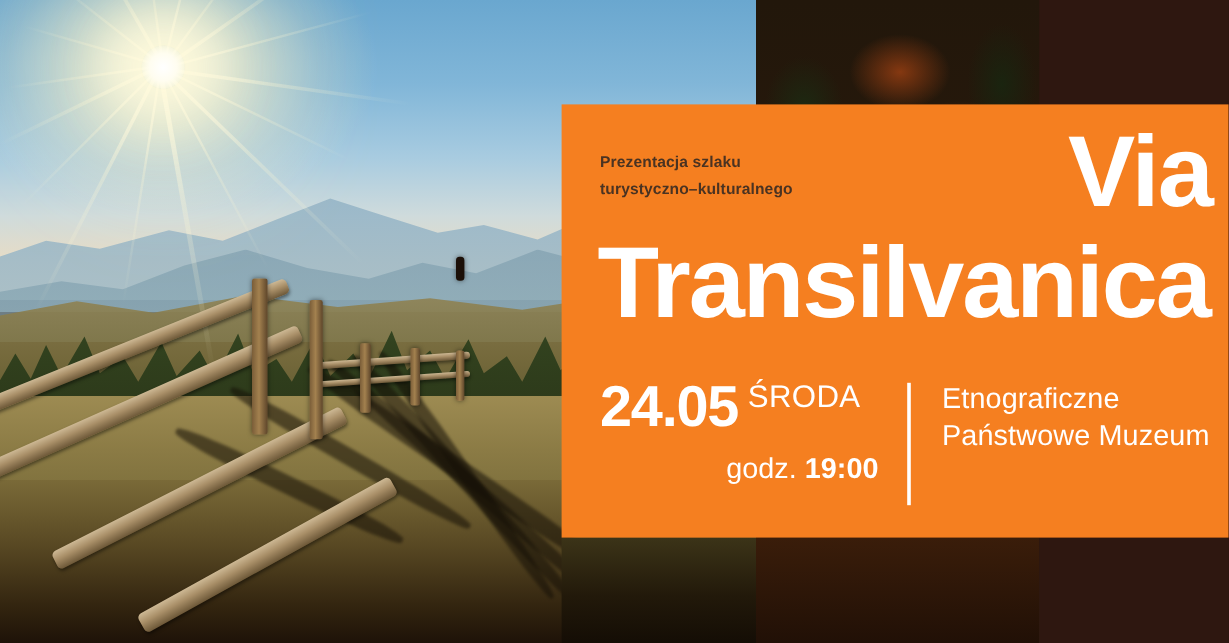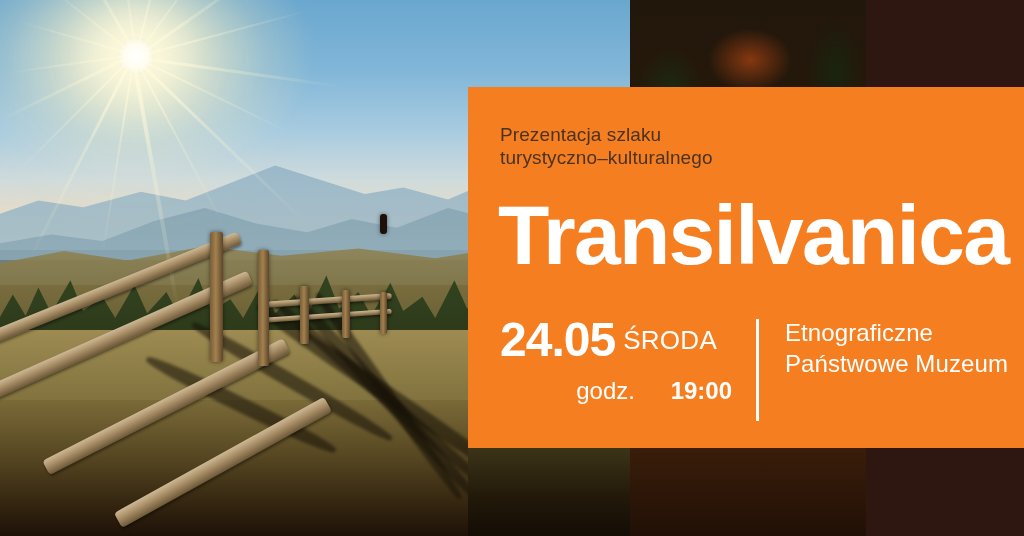--- a/index.html
+++ b/index.html
@@ -116,49 +116,49 @@
     background:linear-gradient(180deg,#3c3418 0%,#22190a 55%,#140d05 100%);
   }
 
   
   .panel {
     position:absolute; left:468px; top:87px; width:556px; height:361px;
     background:#f57f20;
   }
 
   .kicker {
-    color:#4a3322; font-size:19px; line-height:23px; font-weight:400;
+    color:#4a3322; font-size:13px; line-height:23px; font-weight:700;
     letter-spacing:.1px; white-space:pre-line;
     position:absolute; left:32px; top:36px; width:270px;
   }
 
   .via {
     position:absolute; right:14px; top:14px;
     color:#ffffff; font-size:84px; line-height:84px; font-weight:700; letter-spacing:-1.5px;
   }
   .transilvanica {
     position:absolute; left:30px; top:106px;
     color:#ffffff; font-size:84px; line-height:84px; font-weight:700; letter-spacing:-1.7px;
     white-space:nowrap;
   }
 
   
   .info-row { position:absolute; left:32px; top:228px; right:16px; height:112px; display:flex; }
 
   .date-col { width:252px; position:relative; }
   .date-main {
-    position:absolute; left:0; top:0; display:flex; align-items:center; white-space:nowrap;
+    position:absolute; left:0; top:0; display:flex; align-items:flex-start; white-space:nowrap;
   }
   .date-num { color:#ffffff; font-size:48px; line-height:50px; font-weight:700; letter-spacing:-1px; }
   .date-day { color:#ffffff; font-size:26px; line-height:30px; font-weight:300; margin-left:8px; letter-spacing:.3px; }
   .time-line {
     position:absolute; right:14px; top:62px; white-space:nowrap; color:#ffffff;
     font-size:24px; line-height:28px; font-weight:300;
   }
-  .time-line .t-bold { font-weight:700;margin-left:29px; }
+  .time-line .t-bold { font-weight:700; }
 
   .divider { width:3px; background:#ffffff; margin:4px 26px 6px 10px; }
 
   .venue-col { flex:1; padding-top:2px; }
   .venue-line { color:#ffffff; font-size:24px; line-height:31px; font-weight:300; letter-spacing:.1px; white-space:nowrap; }
   .venue-addr { color:#ffffff; font-size:24px; line-height:33px; font-weight:700; letter-spacing:.3px; white-space:nowrap; }
 </style>
 </head>
 <body>
 
@@ -229,20 +229,21 @@
     </div>
 
     <div class="grass-left"></div>
   </div>
 
   <div class="panel">
 
     <div class="kicker">Prezentacja szlaku
 turystyczno–kulturalnego</div>
 
+    <div class="via">Via</div>
     <div class="transilvanica">Transilvanica</div>
 
     <div class="info-row">
 
       <div class="date-col">
         <div class="date-main">
           <span class="date-num">24.05</span>
           <span class="date-day">ŚRODA</span>
         </div>
         <div class="time-line">

